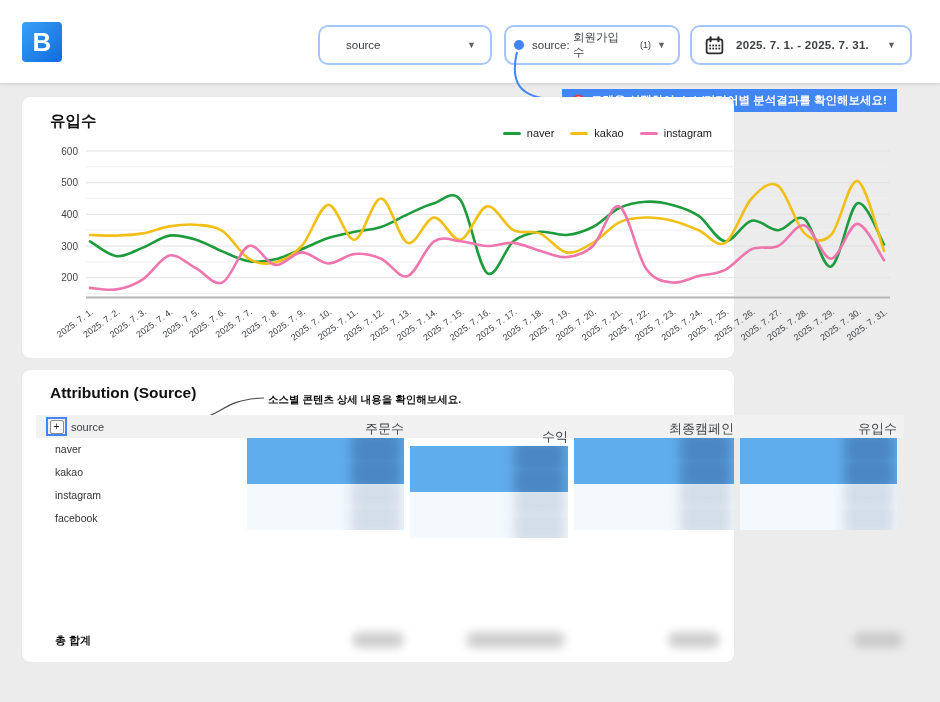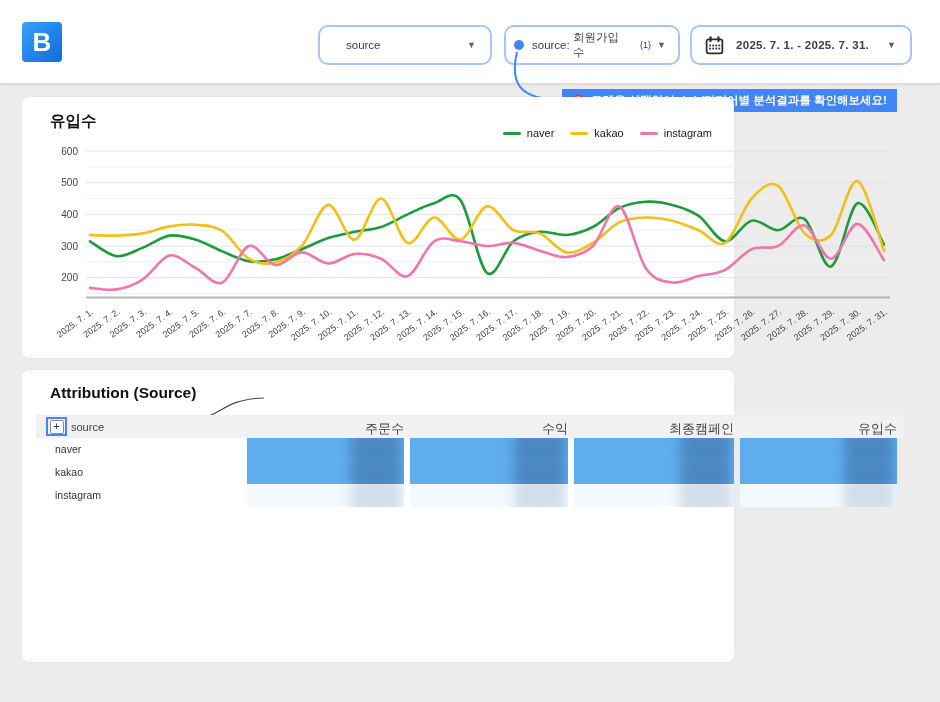--- a/index.html
+++ b/index.html
@@ -61,21 +61,21 @@
     border:2px solid #4285f4; display:flex; align-items:center; justify-content:center; }
   .expand-btn { width:14px; height:14px; border:1px solid #8d8d8d; background:#fff;
     font-size:11px; line-height:11px; color:#333; display:flex; align-items:center;
     justify-content:center; cursor:pointer; border-radius:2px; }
   .th-source { position:absolute; left:35px; font-size:11px; color:#3c4043; }
   .th-num { position:absolute; font-size:13px; color:#3c4043; text-align:right; }
   .rows { position:absolute; left:14px; top:68px; width:868px; }
   .trow { position:relative; height:23px; }
   .row-label { position:absolute; left:19px; top:5px; font-size:10.5px; color:#333; }
   .bar { position:absolute; top:0; height:23px; overflow:hidden; }
-  .c0 { left:211px; width:157px; } .c1 { left:374px; width:158px; }
+  .c0 { left:211px; width:157px; } .c1 { left:374px; width:158px;margin-top:8px; }
   .c2 { left:538px; width:160px; } .c3 { left:704px; width:157px; }
   .high .bar { background:#60adee; }
   .low  .bar { background:#f3f9fd; }
   .blurspot { position:absolute; top:-6px; bottom:-6px; right:2%; width:32%;
     filter:blur(6px); border-radius:6px; }
   .high .blurspot { background:rgba(58,104,158,.55); }
   .low  .blurspot { background:rgba(150,170,195,.35); }
   .total-row { position:absolute; left:14px; top:258px; width:868px; height:24px; }
   .total-label { position:absolute; left:19px; top:5px; font-size:11px;
     font-weight:bold; color:#111; }
@@ -209,20 +209,21 @@
         <text x="865.98" y="172" text-anchor="end" transform="rotate(-36 865.98 172)">2025. 7. 31.</text>
       </g>
       <path d="M 68 100.28800000000001 C 72.4 102.8, 85.6 114.1, 94.5 115.2 C 103.3 116.2, 112.1 110.1, 120.9 106.6 C 129.8 103.2, 138.6 95.9, 147.4 94.6 C 156.2 93.3, 165.0 96.1, 173.9 98.7 C 182.7 101.3, 191.5 106.8, 200.3 110.4 C 209.2 114.0, 218.0 118.9, 226.8 120.2 C 235.6 121.6, 244.4 120.4, 253.3 118.3 C 262.1 116.3, 270.9 111.7, 279.7 108.2 C 288.6 104.7, 297.4 100.0, 306.2 97.1 C 315.0 94.2, 323.8 92.6, 332.7 90.8 C 341.5 88.9, 350.3 88.9, 359.1 86.0 C 367.9 83.1, 376.8 77.3, 385.6 73.4 C 394.4 69.4, 403.2 64.6, 412.1 62.3 C 420.9 59.9, 429.7 47.5, 438.5 59.1 C 447.3 70.7, 456.2 125.1, 465.0 132.0 C 473.8 138.8, 482.6 107.2, 491.5 100.3 C 500.3 93.4, 509.1 91.8, 517.9 90.8 C 526.7 89.7, 535.6 94.7, 544.4 94.0 C 553.2 93.2, 562.0 90.5, 570.9 86.0 C 579.7 81.5, 588.5 71.2, 597.3 67.0 C 606.1 62.8, 615.0 61.2, 623.8 60.7 C 632.6 60.2, 641.4 61.5, 650.3 63.9 C 659.1 66.2, 667.9 68.9, 676.7 74.9 C 685.5 81.0, 694.4 99.5, 703.2 100.3 C 712.0 101.1, 720.8 81.5, 729.6 79.7 C 738.5 77.8, 747.3 89.5, 756.1 89.2 C 764.9 88.9, 773.8 72.0, 782.6 78.1 C 791.4 84.2, 800.2 128.3, 809.0 125.6 C 817.9 123.0, 826.7 66.0, 835.5 62.3 C 844.3 58.6, 857.6 96.6, 862.0 103.5" fill="none" stroke="#1e9b3c" stroke-width="2.6" stroke-linecap="round" stroke-linejoin="round"></path>
       <path d="M 68 93.95200000000001 C 72.4 94.1, 85.6 94.8, 94.5 94.6 C 103.3 94.3, 112.1 93.9, 120.9 92.4 C 129.8 90.8, 138.6 86.8, 147.4 85.4 C 156.2 84.0, 165.0 83.1, 173.9 83.8 C 182.7 84.6, 191.5 84.2, 200.3 89.8 C 209.2 95.5, 218.0 112.4, 226.8 117.7 C 235.6 123.0, 244.4 123.6, 253.3 121.5 C 262.1 119.4, 270.9 114.6, 279.7 105.0 C 288.6 95.4, 297.4 64.9, 306.2 63.9 C 315.0 62.8, 323.8 99.8, 332.7 98.7 C 341.5 97.6, 350.3 57.0, 359.1 57.5 C 367.9 58.0, 376.8 98.7, 385.6 101.9 C 394.4 105.0, 403.2 77.1, 412.1 76.5 C 420.9 76.0, 429.7 100.6, 438.5 98.7 C 447.3 96.9, 456.2 67.0, 465.0 65.4 C 473.8 63.9, 482.6 84.7, 491.5 89.2 C 500.3 93.7, 509.1 88.7, 517.9 92.4 C 526.7 96.1, 535.6 109.8, 544.4 111.4 C 553.2 113.0, 562.0 106.9, 570.9 101.9 C 579.7 96.9, 588.5 85.5, 597.3 81.3 C 606.1 77.1, 615.0 76.8, 623.8 76.5 C 632.6 76.3, 641.4 77.6, 650.3 79.7 C 659.1 81.8, 667.9 85.5, 676.7 89.2 C 685.5 92.9, 694.4 107.2, 703.2 101.9 C 712.0 96.6, 720.8 67.0, 729.6 57.5 C 738.5 48.0, 747.3 39.0, 756.1 44.8 C 764.9 50.7, 773.8 84.2, 782.6 92.4 C 791.4 100.6, 800.2 102.7, 809.0 94.0 C 817.9 85.2, 826.7 37.5, 835.5 40.1 C 844.3 42.7, 857.6 98.2, 862.0 109.8" fill="none" stroke="#f2bf17" stroke-width="2.6" stroke-linecap="round" stroke-linejoin="round"></path>
       <path d="M 68 146.85760000000002 C 72.4 147.1, 85.6 149.9, 94.5 148.4 C 103.3 147.0, 112.1 144.0, 120.9 138.3 C 129.8 132.7, 138.6 116.4, 147.4 114.5 C 156.2 112.7, 165.0 122.7, 173.9 127.2 C 182.7 131.7, 191.5 145.2, 200.3 141.5 C 209.2 137.8, 218.0 107.9, 226.8 105.0 C 235.6 102.1, 244.4 123.0, 253.3 124.0 C 262.1 125.1, 270.9 111.6, 279.7 111.4 C 288.6 111.1, 297.4 122.2, 306.2 122.5 C 315.0 122.7, 323.8 113.8, 332.7 113.0 C 341.5 112.2, 350.3 114.0, 359.1 117.7 C 367.9 121.4, 376.8 138.0, 385.6 135.1 C 394.4 132.2, 403.2 106.1, 412.1 100.3 C 420.9 94.5, 429.7 99.5, 438.5 100.3 C 447.3 101.1, 456.2 104.8, 465.0 105.0 C 473.8 105.3, 482.6 101.1, 491.5 101.9 C 500.3 102.7, 509.1 107.4, 517.9 109.8 C 526.7 112.2, 535.6 116.9, 544.4 116.1 C 553.2 115.3, 562.0 113.5, 570.9 105.0 C 579.7 96.6, 588.5 61.7, 597.3 65.4 C 606.1 69.1, 615.0 114.5, 623.8 127.2 C 632.6 139.9, 641.4 140.2, 650.3 141.5 C 659.1 142.8, 667.9 137.2, 676.7 135.1 C 685.5 133.0, 694.4 133.3, 703.2 128.8 C 712.0 124.3, 720.8 112.2, 729.6 108.2 C 738.5 104.2, 747.3 109.0, 756.1 105.0 C 764.9 101.1, 773.8 82.3, 782.6 84.4 C 791.4 86.6, 800.2 118.0, 809.0 117.7 C 817.9 117.4, 826.7 82.6, 835.5 82.9 C 844.3 83.1, 857.6 113.2, 862.0 119.3" fill="none" stroke="#ee75ae" stroke-width="2.6" stroke-linecap="round" stroke-linejoin="round"></path>
     </svg>
 </div>
 
 <div class="card card-table">
   <div class="card-title">Attribution (Source)</div>
+  <div class="annotation">소스별 콘텐츠 상세 내용을 확인해보세요.</div>
   <svg class="arrow-svg">
     <path d="M 242 28 C 185 30, 212 57, 112 57" fill="none" stroke="#4a4a4a" stroke-width="1.2"></path>
     <polygon points="98,57 112,53 112,61" fill="#4a4a4a"></polygon>
   </svg>
 
   <div class="thead">
     <span class="expand-outline">
       <span class="expand-btn">+</span>
     </span>
     <span class="th-source">source</span>
@@ -271,15 +272,37 @@
         <div class="bar c1">
           <i class="blurspot"></i>
         </div>
         <div class="bar c2">
           <i class="blurspot"></i>
         </div>
         <div class="bar c3">
           <i class="blurspot"></i>
         </div>
       </div>
+      <div class="trow low">
+        <span class="row-label">facebook</span>
+        <div class="bar c0">
+          <i class="blurspot"></i>
+        </div>
+        <div class="bar c1">
+          <i class="blurspot"></i>
+        </div>
+        <div class="bar c2">
+          <i class="blurspot"></i>
+        </div>
+        <div class="bar c3">
+          <i class="blurspot"></i>
+        </div>
+      </div>
     </div>
 
+  <div class="total-row">
+    <span class="total-label">총 합계</span>
+    <span class="patch p0"></span>
+    <span class="patch p1"></span>
+    <span class="patch p2"></span>
+    <span class="patch p3"></span>
+  </div>
 </div>
 
 </body></html>

